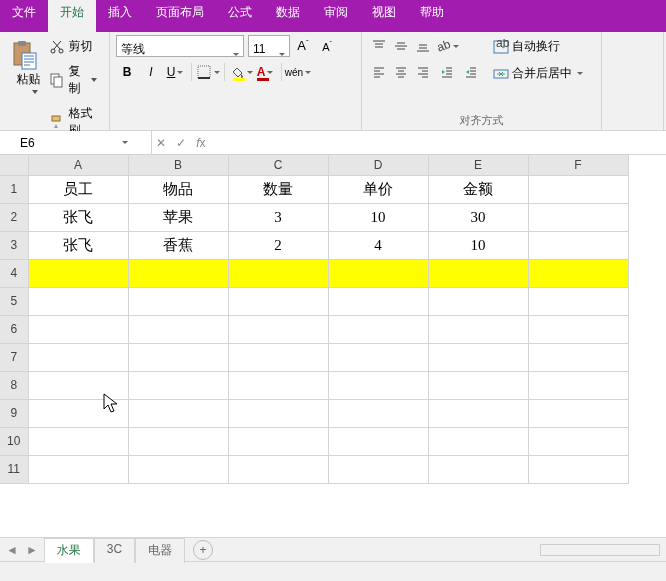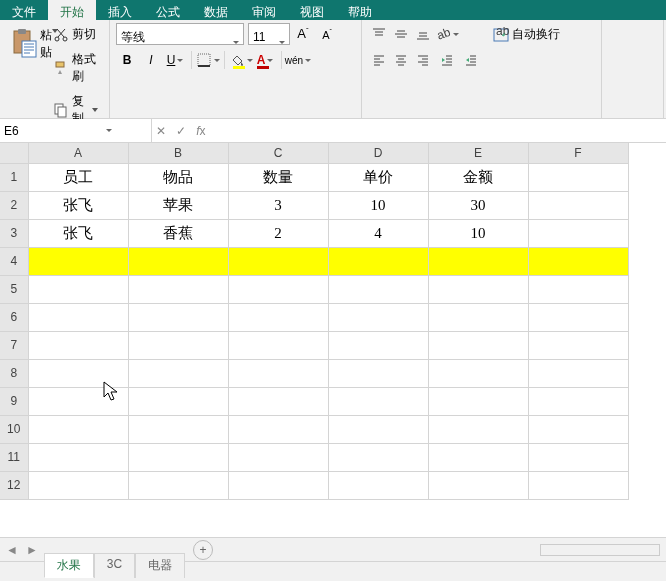--- a/index.html
+++ b/index.html
@@ -1,69 +1,70 @@
 <!DOCTYPE html>
 <html><head>
 <meta charset="utf-8">
 <style>
 *{box-sizing:border-box;margin:0;padding:0;font-family:"Microsoft YaHei","SimSun",sans-serif;font-size:12px;user-select:none}
 body{width:666px;height:581px;background:#fff;overflow:hidden;position:relative;display:flex;flex-direction:column}
-.tabbar{background:#0f766e;display:flex;height:20px;color:#fff}
+.tabbar{background:#a21caf;display:flex;height:32px;color:#fff}
 .tab{padding:4px 12px;cursor:pointer;font-size:12px}
 .tab.active{background:#f1f1f1;color:#217346}
 .ribbon{background:#f1f1f1;border-bottom:1px solid #d4d4d4;height:99px;display:flex}
 .grp{border-right:1px solid #d4d4d4;display:flex;flex-direction:column;height:100%}
 .grp-body{flex:1;display:flex;padding:3px 6px;align-items:flex-start}
 .grp-label{text-align:center;font-size:11px;color:#666;padding:2px 0}
 .vstack{display:flex;flex-direction:column;gap:2px}
 .hstack{display:flex;align-items:center;gap:2px}
 .btn{display:flex;align-items:center;gap:3px;padding:2px 4px;cursor:pointer;border:1px solid transparent}
 .ic{width:16px;height:16px;display:inline-flex;align-items:center;justify-content:center}
 .ic svg{width:16px;height:16px}
-.paste-big{display:flex;flex-direction:row;align-items:flex-start;width:40px;padding:4px 2px;cursor:pointer}
+.paste-big{display:flex;flex-direction:column;align-items:flex-end;width:40px;padding:4px 2px;cursor:pointer}
 .paste-big .ic{width:32px;height:32px}
 .paste-big .ic svg{width:32px;height:32px}
 .dd{width:8px;height:8px;display:inline-block}
 .dd::after{content:"";display:block;width:0;height:0;border-left:3px solid transparent;border-right:3px solid transparent;border-top:4px solid #555;margin-top:2px}
 .fontbox,.sizebox{border:1px solid #ababab;background:#fff;height:22px;display:flex;align-items:flex-end;padding:0 4px}
 .fontbox{width:128px}.sizebox{width:42px;margin-left:2px}
 .fontbox input,.sizebox input{border:none;outline:none;width:100%;font-size:12px}
 .bbtn{width:22px;height:22px;display:flex;align-items:center;justify-content:center;cursor:pointer;border:1px solid transparent}
 .sep{width:1px;height:18px;background:#d4d4d4;margin:0 3px}
 .colorbar{position:absolute;bottom:1px;left:2px;width:12px;height:3px}
 .align-grid{display:grid;grid-template-columns:repeat(3,22px);gap:0}
 .fmla{height:24px;border-bottom:1px solid #d4d4d4;display:flex;align-items:center;background:#fff}
-.namebox{width:152px;border-right:1px solid #d4d4d4;height:100%;display:flex;align-items:center;padding:0 4px}
+.namebox{width:152px;border-right:1px solid #d4d4d4;height:100%;display:flex;align-items:center;padding:0 20px}
 .namebox input{border:none;outline:none;width:100px;font-size:12px}
 .fbtns{display:flex;align-items:center;padding:0 4px;gap:10px;color:#888}
 .fbtns span{cursor:pointer}
 .sheet{flex:1;overflow:auto;position:relative;background:#fff}
 .grid{border-collapse:collapse;table-layout:fixed}
 .grid th,.grid td{border:1px solid #d4d4d4;font-weight:normal}
 .grid .corner{background:#e6e6e6;width:28px;height:20px;border-top:none;border-left:none}
 .grid .ch{background:#e6e6e6;text-align:center;height:20px;color:#444;width:100px;border-top:none}
 .grid .rh{background:#e6e6e6;text-align:center;width:28px;color:#444;height:28px;border-left:none}
 .grid td.cell{text-align:center;font-size:15px;font-family:"SimSun","Microsoft YaHei";height:28px;background:#fff}
 .grid tr.hl td.cell{background:#ffff00}
 .tabs{height:24px;border-top:1px solid #d4d4d4;background:#f1f1f1;display:flex;align-items:center}
 .navbtns{display:flex;padding:0 6px;gap:8px;color:#888}
-.sheettab{padding:3px 12px;border:1px solid #d4d4d4;border-bottom:none;background:#f1f1f1;color:#666;cursor:pointer;position:relative;top:16px;font-size:12px}
+.sheettab{padding:3px 12px;border:1px solid #d4d4d4;border-bottom:none;background:#f1f1f1;color:#666;cursor:pointer;position:relative;top:1px;font-size:12px}
 .sheettab.active{background:#fff;color:#217346;border-bottom:1px solid #fff}
 .addsheet{width:20px;height:20px;border:1px solid #bbb;border-radius:50%;display:flex;align-items:center;justify-content:center;margin-left:8px;cursor:pointer;color:#666}
 .status{height:20px;background:#f1f1f1;border-top:1px solid #d4d4d4}
 .cursor{position:absolute;left:103px;top:238px;pointer-events:none;z-index:50}
 .tri{width:0;height:0;border-left:3px solid transparent;border-right:3px solid transparent;border-top:3px solid #666;display:inline-block;margin-left:2px;vertical-align:middle}
 </style>
 </head>
 <body>
 
 <div class="tabbar">
   <div class="tab">文件</div>
   <div class="tab active">开始</div>
   <div class="tab">插入</div>
+  <div class="tab">页面布局</div>
   <div class="tab">公式</div>
   <div class="tab">数据</div>
   <div class="tab">审阅</div>
   <div class="tab">视图</div>
   <div class="tab">帮助</div>
 </div>
 
 <div class="ribbon">
 
   <div class="grp" style="width:110px">
@@ -87,35 +88,35 @@
                 <circle cx="4" cy="12" r="2" fill="none" stroke="#333"></circle>
                 <circle cx="12" cy="12" r="2" fill="none" stroke="#333"></circle>
                 <path d="M5 10 L12 2 M11 10 L4 2" stroke="#333"></path>
               </svg>
             </span>
             <span>剪切</span>
           </div>
         <div class="btn">
             <span class="ic">
               <svg viewBox="0 0 16 16">
-                <rect x="3" y="2" width="8" height="5" fill="#e8c36a" stroke="#8a6a3f"></rect>
-                <path d="M7 7v3l-2 4h4l-2-4" fill="#999"></path>
+                <rect x="2" y="2" width="8" height="10" fill="#fff" stroke="#666"></rect>
+                <rect x="5" y="5" width="8" height="10" fill="#fff" stroke="#666"></rect>
               </svg>
             </span>
-            <span>格式刷</span>
+            <span>复制</span>
+            <span class="dd"></span>
           </div>
         <div class="btn">
             <span class="ic">
               <svg viewBox="0 0 16 16">
-                <rect x="2" y="2" width="8" height="10" fill="#fff" stroke="#666"></rect>
-                <rect x="5" y="5" width="8" height="10" fill="#fff" stroke="#666"></rect>
+                <rect x="3" y="2" width="8" height="5" fill="#e8c36a" stroke="#8a6a3f"></rect>
+                <path d="M7 7v3l-2 4h4l-2-4" fill="#999"></path>
               </svg>
             </span>
-            <span>复制</span>
-            <span class="dd"></span>
+            <span>格式刷</span>
           </div>
       </div>
     </div>
     <div class="grp-label">剪贴板</div>
   </div>
 
   <div class="grp" style="width:252px">
     <div class="grp-body">
         <div class="vstack" style="gap:4px;width:100%">
       <div class="hstack">
@@ -268,22 +269,33 @@
         <div class="btn">
             <span class="ic">
               <svg viewBox="0 0 16 16">
                 <rect x="1" y="2" width="14" height="12" fill="none" stroke="#4a7ab5"></rect>
                 <text x="3" y="8" font-size="6" fill="#444">ab</text>
                 <path d="M11 6v3l-2-1" stroke="#3a7" fill="none"></path>
               </svg>
             </span>
             <span>自动换行</span>
           </div>
+        <div class="btn">
+            <span class="ic">
+              <svg viewBox="0 0 16 16">
+                <rect x="1" y="4" width="14" height="8" fill="none" stroke="#4a7ab5"></rect>
+                <path d="M4 8h3m2 0h3M6 6l2 2-2 2M10 6l-2 2 2 2" stroke="#3a7" fill="none"></path>
+              </svg>
+            </span>
+            <span>合并后居中</span>
+            <span class="tri"></span>
+          </div>
       </div>
     </div>
+    <div class="grp-label">对齐方式</div>
   </div>
 
   <div class="grp" style="width:62px">
     <div class="grp-label">&nbsp;</div>
   </div>
 </div>
 
 <div class="fmla">
   <div class="namebox">
       <input value="E6" style="">
@@ -401,29 +413,20 @@
         </tr>
         <tr>
           <th class="rh">11</th>
           <td class="cell"></td>
           <td class="cell"></td>
           <td class="cell"></td>
           <td class="cell"></td>
           <td class="cell"></td>
           <td class="cell"></td>
         </tr>
-        <tr>
-          <th class="rh">12</th>
-          <td class="cell"></td>
-          <td class="cell"></td>
-          <td class="cell"></td>
-          <td class="cell"></td>
-          <td class="cell"></td>
-          <td class="cell"></td>
-        </tr>
       </tbody>
     </table>
   <div class="cursor"><svg width="18" height="22" viewBox="0 0 18 22">
         <path d="M1 1 L1 16 L5 12 L8 19 L11 18 L8 11 L14 11 Z" fill="#fff" stroke="#000" stroke-width="1"></path>
       </svg></div>
 </div>
 
 <div class="tabs">
   <div class="navbtns">
     <span>◄</span>

